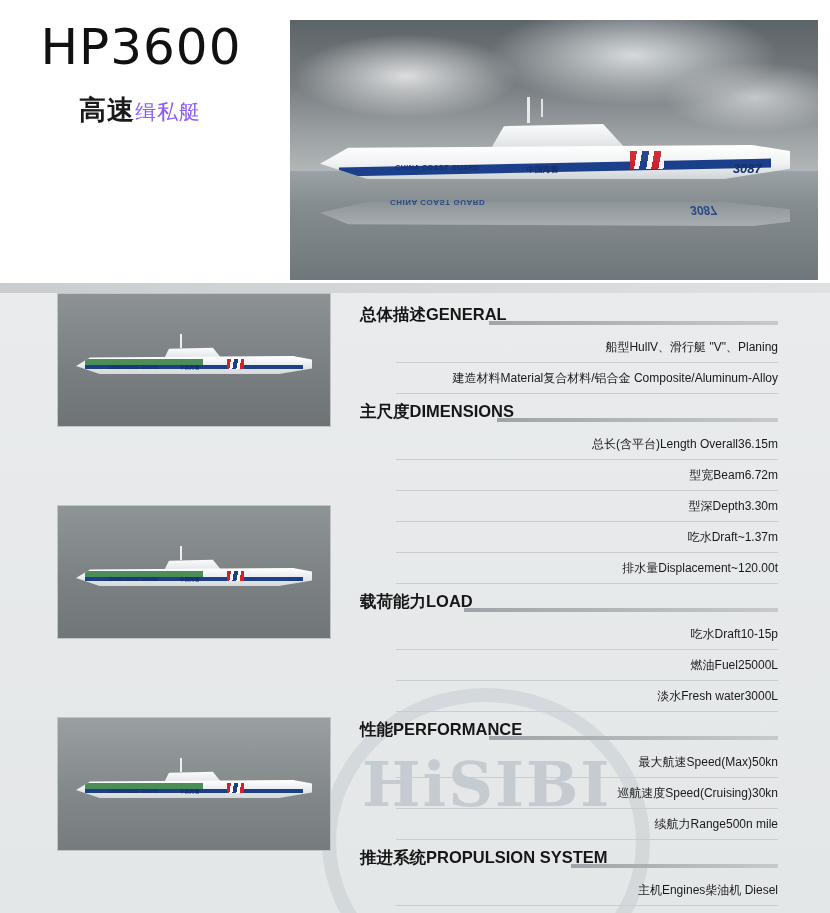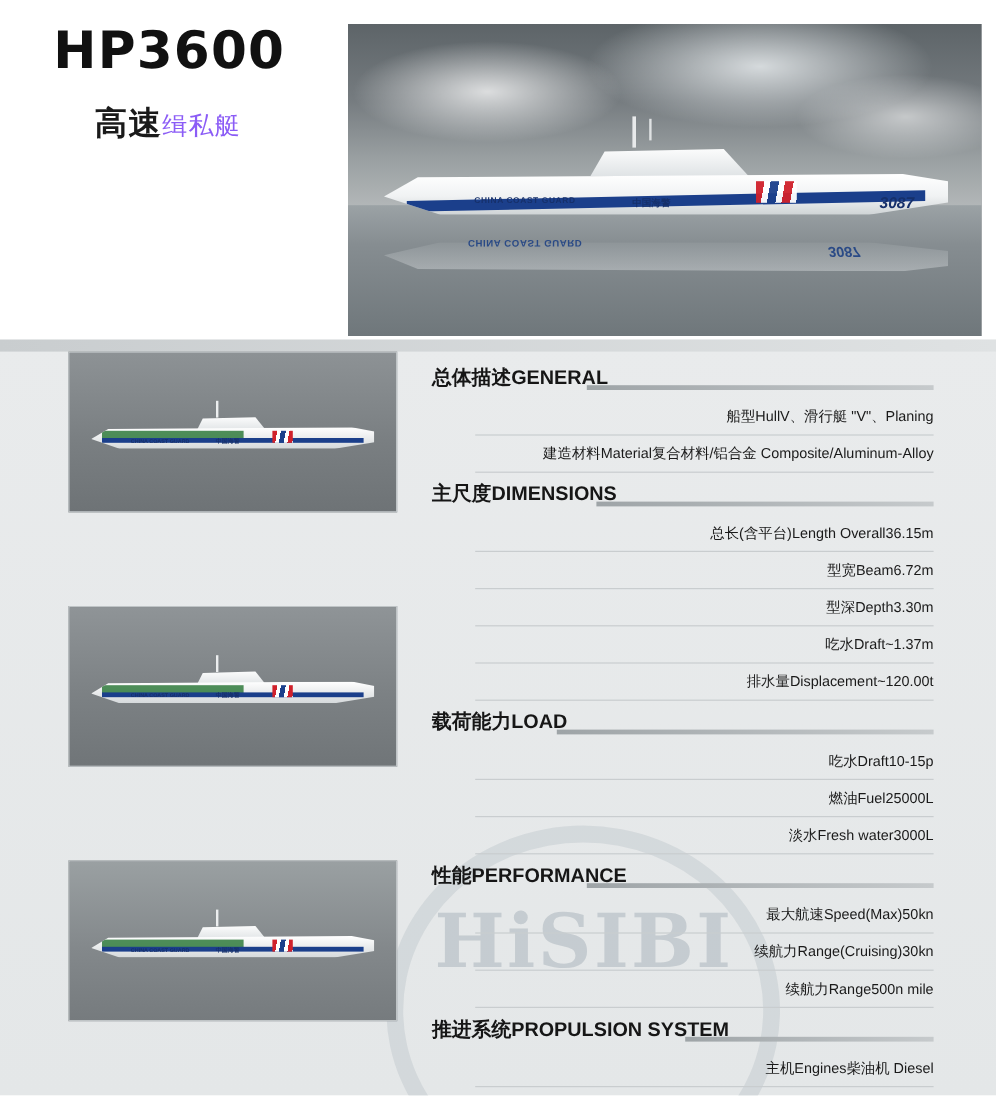--- a/index.html
+++ b/index.html
@@ -22,22 +22,22 @@
     width: 830px; height: 283px;
   }
   .title-block {
     position: absolute;
     left: 0; top: 12px;
     width: 280px;
     text-align: center;
   }
   .model-name {
     font-family: "DejaVu Sans", sans-serif;
-    font-weight: bold;
-    font-size: 43px;
+    font-weight: normal;
+    font-size: 50px;
     letter-spacing: 1px;
     color: #111111;
     line-height: 1.0;
     margin: 10px 0 0 2px;
   }
   .model-sub {
     margin-top: 20px;
     text-align: center;
     white-space: nowrap;
   }
@@ -359,21 +359,21 @@
       <div class="spec-row">
         <span class="label">淡水Fresh water</span>
         <span class="value">3000L</span>
       </div>
       <div class="section-head">性能PERFORMANCE<span class="rule" style="width: 289px;"></span></div>
       <div class="spec-row">
         <span class="label">最大航速Speed(Max)</span>
         <span class="value">50kn</span>
       </div>
       <div class="spec-row">
-        <span class="label">续航力Range(Cruising)</span>
+        <span class="label">巡航速度Speed(Cruising)</span>
         <span class="value">30kn</span>
       </div>
       <div class="spec-row">
         <span class="label">续航力Range</span>
         <span class="value">500n mile</span>
       </div>
       <div class="section-head">推进系统PROPULSION SYSTEM<span class="rule" style="width: 207px;"></span></div>
       <div class="spec-row">
         <span class="label">主机Engines</span>
         <span class="value">柴油机 Diesel</span>

